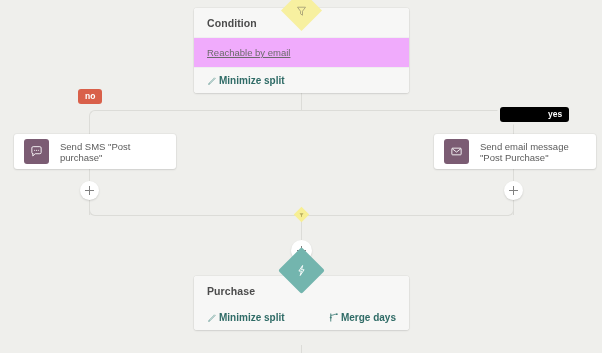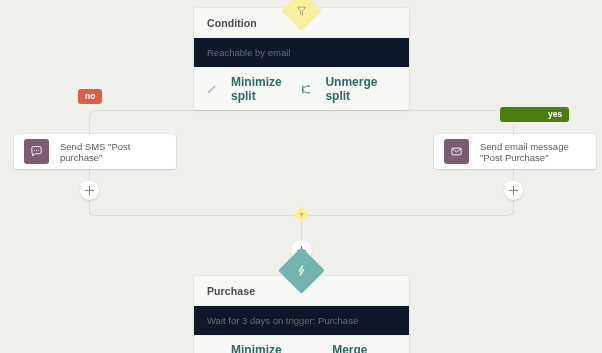--- a/index.html
+++ b/index.html
@@ -67,39 +67,40 @@
   }
   .card-header {
     background: #f7f7f6;
     padding: 9px 13px 8px 13px;
     font-size: 10.5px;
     font-weight: bold;
     color: #4c4c4c;
     letter-spacing: 0.1px;
   }
   .card-body {
-    background: #0f172a;
+    background: #f0abfc;
     padding: 9px 13px 9px 13px;
     font-size: 9.5px;
     color: #6b6b6b;
     border-top: 1px solid #efefef;
     border-bottom: 1px solid #efefef;
+    text-decoration: underline;
   }
   .card-footer {
     background: #f7f7f6;
     display: flex;
     align-items: center;
     justify-content: space-between;
     padding: 7px 13px 7px 13px;
   }
   .foot-action {
     display: flex;
     align-items: center;
-    gap: 14px;
-    font-size: 12px;
+    gap: 2px;
+    font-size: 10px;
     font-weight: bold;
     color: #2f6b66;
     cursor: pointer;
   }
   .foot-action svg { display: block; }
 
   
   .msg-card {
     position: absolute;
     background: #ffffff;
@@ -131,21 +132,21 @@
     position: absolute;
     border-radius: 3px;
     color: #ffffff;
     font-size: 8.5px;
     font-weight: bold;
     padding: 3px 7px 3px 7px;
     line-height: 1;
     box-shadow: 0 0 0 2.5px #efefec;
   }
   .badge-no { background: #d9604a; }
-  .badge-yes { background: #4d7c0f; padding-left: 48px; }
+  .badge-yes { background: #000000; padding-left: 48px; }
 
   
   .plus {
     position: absolute;
     width: 19px;
     height: 19px;
     border-radius: 50%;
     background: #ffffff;
     box-shadow: 0 1px 2px rgba(0,0,0,0.14);
     display: flex;
@@ -234,33 +235,20 @@
     <div class="card-footer">
       <div class="foot-action">
         <span>
           <svg width="10" height="10" viewBox="0 0 12 12">
             <path d="M2 10 L3.2 9.6 L9.8 3 L9 2.2 L2.4 8.8 Z" fill="none" stroke="#6fa39d" stroke-width="0.9"></path>
             <line x1="2" y1="10" x2="3.2" y2="9.6" stroke="#6fa39d" stroke-width="0.9"></line>
           </svg>
         </span>
         <span>Minimize split</span>
       </div>
-      <div class="foot-action">
-        <span>
-          <svg width="11" height="11" viewBox="0 0 12 12">
-            <path d="M3 1.6 L3 10.4" stroke="#3f7d77" stroke-width="1" fill="none"></path>
-            <path d="M3 3.6 C6 3.6 6.8 2.4 8.6 2.4" stroke="#3f7d77" stroke-width="1" fill="none"></path>
-            <path d="M3 8.4 C6 8.4 6.8 9.6 8.6 9.6" stroke="#3f7d77" stroke-width="1" fill="none"></path>
-            <circle cx="3" cy="6" r="1.1" fill="#3f7d77"></circle>
-            <circle cx="9.6" cy="2.4" r="1" fill="#3f7d77"></circle>
-            <circle cx="9.6" cy="9.6" r="1" fill="#3f7d77"></circle>
-          </svg>
-        </span>
-        <span>Unmerge split</span>
-      </div>
     </div>
   </div>
 
   <div class="diamond diamond-filter-big" style="left:287px; top:-4px;">
     <span class="dico">
       <svg width="12" height="12" viewBox="0 0 12 12">
         <path d="M2 2 H10 L7 6 V10 L5 8.6 V6 Z" fill="none" stroke="#a8a277" stroke-width="0.9" stroke-linejoin="round"></path>
       </svg>
     </span>
   </div>
@@ -298,21 +286,20 @@
       <svg width="6" height="6" viewBox="0 0 12 12">
         <path d="M2 2 H10 L7 6 V10 L5 8.6 V6 Z" fill="#b8ae5e"></path>
       </svg>
     </span>
   </div>
 
   <div class="plus plus-lg" style="left:291px; top:240px;"></div>
 
   <div class="card" style="left:194px; top:276px; width:215px;">
     <div class="card-header">Purchase</div>
-    <div class="card-body">Wait for 3 days on trigger: Purchase</div>
     <div class="card-footer">
       <div class="foot-action">
         <span>
           <svg width="10" height="10" viewBox="0 0 12 12">
             <path d="M2 10 L3.2 9.6 L9.8 3 L9 2.2 L2.4 8.8 Z" fill="none" stroke="#6fa39d" stroke-width="0.9"></path>
             <line x1="2" y1="10" x2="3.2" y2="9.6" stroke="#6fa39d" stroke-width="0.9"></line>
           </svg>
         </span>
         <span>Minimize split</span>
       </div>

